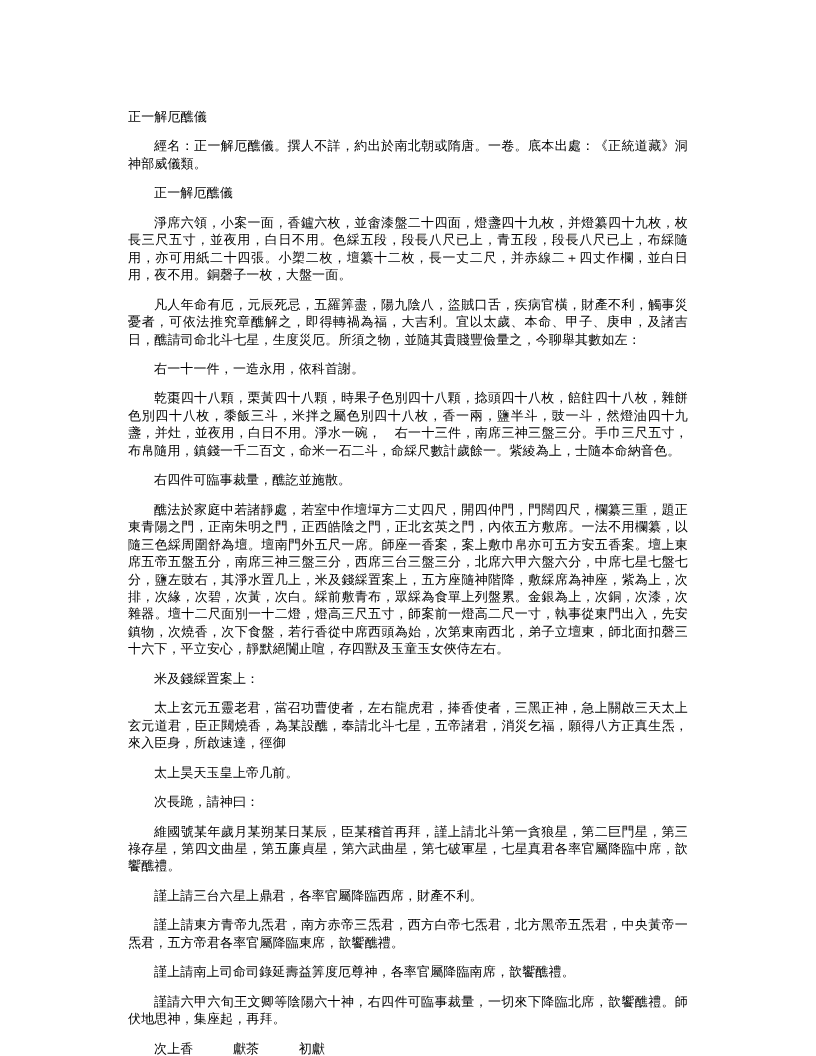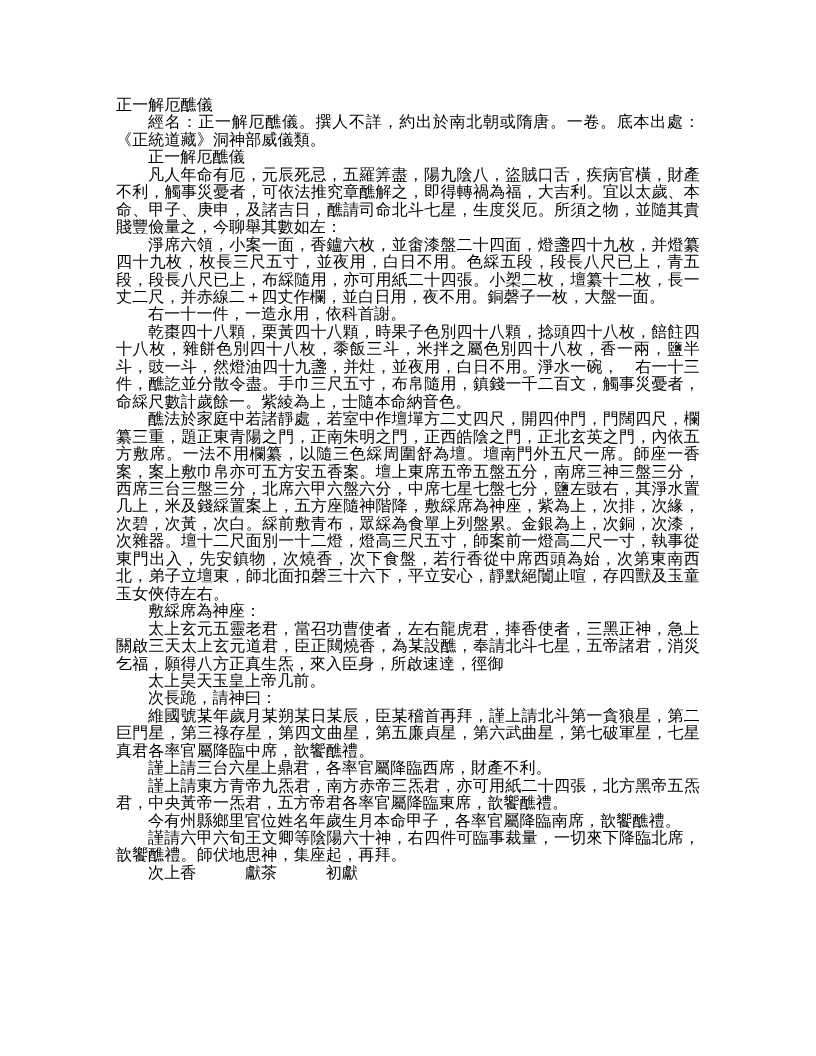--- a/index.html
+++ b/index.html
@@ -20,23 +20,23 @@
     box-sizing: border-box;
     overflow: hidden;
   }
   .text-block {
     position: absolute;
     left: 116px;
     top: 96px;
     width: 584px;
   }
   p.para {
-    margin: 0;
+    margin: 12px;
     padding: 0;
-    font-size: 16px;
+    font-size: 13px;
     line-height: 17.45px;
     text-align: justify;
     text-justify: inter-character;
     text-align-last: left;
     letter-spacing: 0.15px;
     white-space: normal;
     word-break: break-all;
     font-family: Liberation Sans, sans-serif;
   }
   p.indent {
@@ -51,46 +51,47 @@
 
 <div class="page">
   <div class="text-block">
 
     <p class="para flush">正一解厄醮儀</p>
 
     <p class="para indent">經名：正一解厄醮儀。撰人不詳，約出於南北朝或隋唐。一卷。底本出處：《正統道藏》洞神部威儀類。</p>
 
     <p class="para indent">正一解厄醮儀</p>
 
+    <p class="para indent">淨席六領，小案一面，香鑪六枚，並畬漆盤二十四面，燈盞四十九枚，并燈纂四十九枚，枚長三尺五寸，並夜用，白日不用。色綵五段，段長八尺已上，青五段，段長八尺已上，布綵隨用，亦可用紙二十四張。小槊二枚，壇纂十二枚，長一丈二尺，并赤線二＋四丈作欄，並白日用，夜不用。銅磬子一枚，大盤一面。</p>
+
     <p class="para indent">凡人年命有厄，元辰死忌，五羅筭盡，陽九陰八，盜賊口舌，疾病官橫，財產不利，觸事災憂者，可依法推究章醮解之，即得轉禍為福，大吉利。宜以太歲、本命、甲子、庚申，及諸吉日，醮請司命北斗七星，生度災厄。所須之物，並隨其貴賤豐儉量之，今聊舉其數如左：</p>
-
-    <p class="para indent">淨席六領，小案一面，香鑪六枚，並畬漆盤二十四面，燈盞四十九枚，并燈纂四十九枚，枚長三尺五寸，並夜用，白日不用。色綵五段，段長八尺已上，青五段，段長八尺已上，布綵隨用，亦可用紙二十四張。小槊二枚，壇纂十二枚，長一丈二尺，并赤線二＋四丈作欄，並白日用，夜不用。銅磬子一枚，大盤一面。</p>
 
     <p class="para indent">右一十一件，一造永用，依科首謝。</p>
 
-    <p class="para indent">乾棗四十八顆，栗黃四十八顆，時果子色別四十八顆，捻頭四十八枚，餢飳四十八枚，雜餅色別四十八枚，黍飯三斗，米拌之屬色別四十八枚，香一兩，鹽半斗，豉一斗，然燈油四十九盞，并灶，並夜用，白日不用。淨水一碗，　右一十三件，醮訖並分散令盡。手巾三尺五寸，布帛隨用，鎮錢一千二百文，觸事災憂者，命綵尺數計歲餘一。紫綾為上，士隨本命納音色。</p>
+    <p class="para indent">乾棗四十八顆，栗黃四十八顆，時果子色別四十八顆，捻頭四十八枚，餢飳四十八枚，雜餅色別四十八枚，黍飯三斗，米拌之屬色別四十八枚，香一兩，鹽半斗，豉一斗，然燈油四十九盞，并灶，並夜用，白日不用。淨水一碗，　右一十三件，南席三神三盤三分。手巾三尺五寸，布帛隨用，鎮錢一千二百文，命米一石二斗，命綵尺數計歲餘一。紫綾為上，士隨本命納音色。</p>
 
+    <p class="para indent">右四件可臨事裁量，醮訖並施散。</p>
 
     <p class="para indent">醮法於家庭中若諸靜處，若室中作壇墠方二丈四尺，開四仲門，門闊四尺，欄纂三重，題正東青陽之門，正南朱明之門，正西皓陰之門，正北玄英之門，內依五方敷席。一法不用欄纂，以隨三色綵周圍舒為壇。壇南門外五尺一席。師座一香案，案上敷巾帛亦可五方安五香案。壇上東席五帝五盤五分，南席三神三盤三分，西席三台三盤三分，北席六甲六盤六分，中席七星七盤七分，鹽左豉右，其淨水置几上，米及錢綵置案上，五方座隨神階降，敷綵席為神座，紫為上，次排，次緣，次碧，次黃，次白。綵前敷青布，眾綵為食單上列盤累。金銀為上，次銅，次漆，次雜器。壇十二尺面別一十二燈，燈高三尺五寸，師案前一燈高二尺一寸，執事從東門出入，先安鎮物，次燒香，次下食盤，若行香從中席西頭為始，次第東南西北，弟子立壇東，師北面扣磬三十六下，平立安心，靜默絕闠止喧，存四獸及玉童玉女俠侍左右。</p>
 
-    <p class="para indent">敷綵席為神座：</p>
+    <p class="para indent">米及錢綵置案上：</p>
 
     <p class="para indent">太上玄元五靈老君，當召功曹使者，左右龍虎君，捧香使者，三黑正神，急上關啟三天太上玄元道君，臣正闚燒香，為某設醮，奉請北斗七星，五帝諸君，消災乞福，願得八方正真生炁，來入臣身，所啟速達，徑御</p>
 
     <p class="para indent">太上昊天玉皇上帝几前。</p>
 
     <p class="para indent">次長跪，請神曰：</p>
 
     <p class="para indent">維國號某年歲月某朔某日某辰，臣某稽首再拜，謹上請北斗第一貪狼星，第二巨門星，第三祿存星，第四文曲星，第五廉貞星，第六武曲星，第七破軍星，七星真君各率官屬降臨中席，歆饗醮禮。</p>
 
     <p class="para indent">謹上請三台六星上鼎君，各率官屬降臨西席，財產不利。</p>
 
-    <p class="para indent">謹上請東方青帝九炁君，南方赤帝三炁君，亦可用紙二十四張，北方黑帝五炁君，中央黃帝一炁君，五方帝君各率官屬降臨東席，歆饗醮禮。</p>
+    <p class="para indent">謹上請東方青帝九炁君，南方赤帝三炁君，西方白帝七炁君，北方黑帝五炁君，中央黃帝一炁君，五方帝君各率官屬降臨東席，歆饗醮禮。</p>
 
-    <p class="para indent">今有州縣鄉里官位姓名年歲生月本命甲子，各率官屬降臨南席，歆饗醮禮。</p>
+    <p class="para indent">謹上請南上司命司錄延壽益筭度厄尊神，各率官屬降臨南席，歆饗醮禮。</p>
 
     <p class="para indent">謹請六甲六旬王文卿等陰陽六十神，右四件可臨事裁量，一切來下降臨北席，歆饗醮禮。師伏地思神，集座起，再拜。</p>
 
     <p class="para indent">次上香　　　獻茶　　　初獻</p>
 
 
   </div>
 </div>
 
 </body></html>

